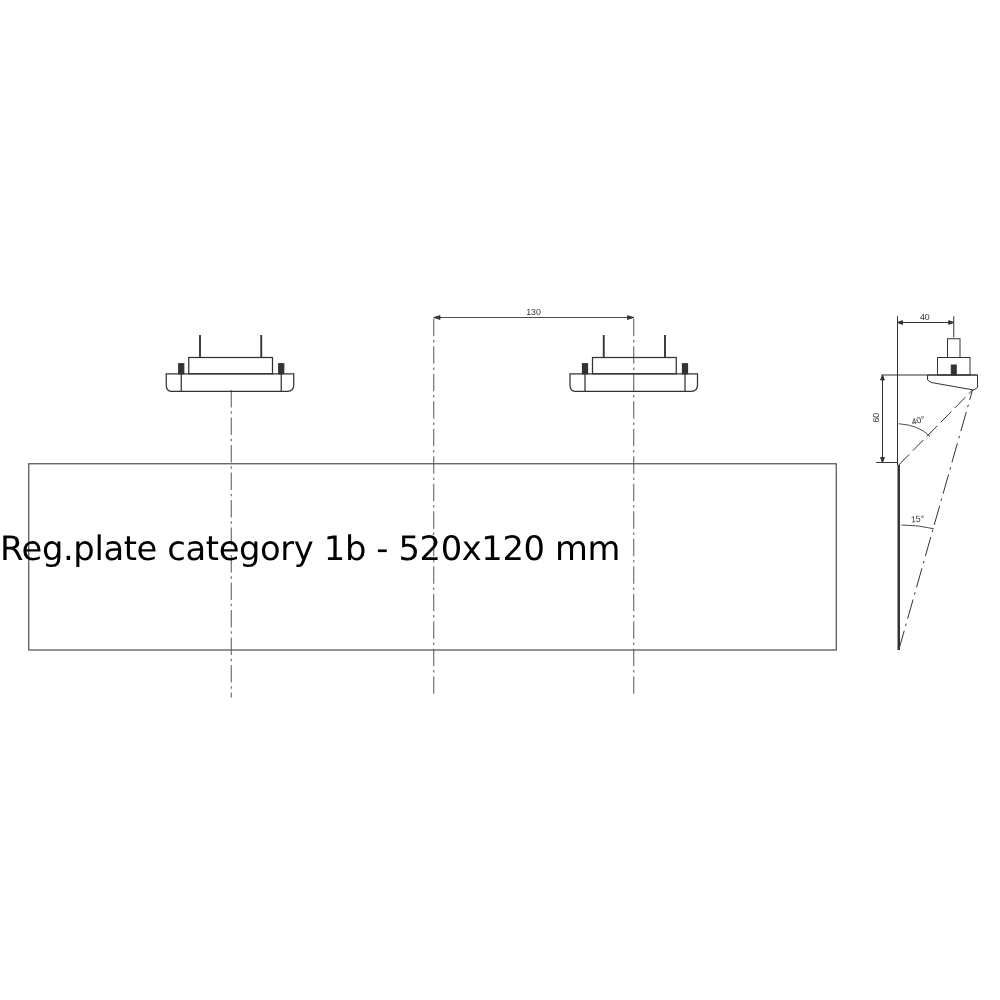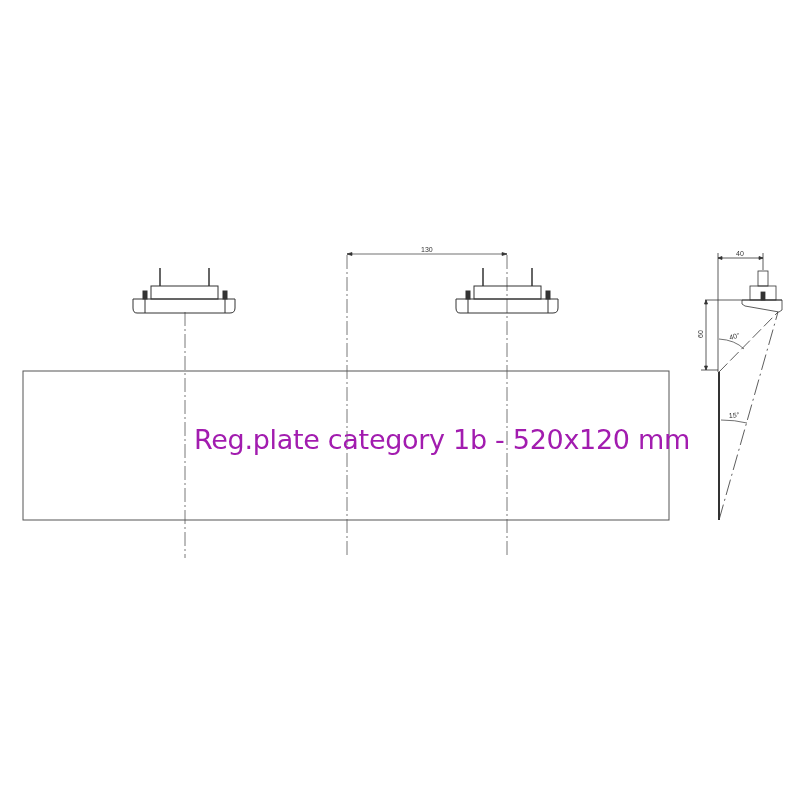--- a/index.html
+++ b/index.html
@@ -1,18 +1,18 @@
 <!DOCTYPE html>
 <html><head>
 <meta charset="utf-8">
 <style>
   html, body { margin:0; padding:0; background:#ffffff; }
   body { width:800px; height:800px; position:relative; overflow:hidden; font-family:"DejaVu Sans", sans-serif; }
   svg { position:absolute; left:0; top:0; }
-  .plate-label { position:absolute; left:0; top:424px; width:690px; text-align:right; font-size:27px; color:#a21caf; font-family:"DejaVu Sans", sans-serif; letter-spacing:-0.3px; padding-left:0; }
+  .plate-label { position:absolute; left:0; top:424px; width:690px; text-align:left; font-size:27px; color:#000000; font-family:"DejaVu Sans", sans-serif; letter-spacing:-0.3px; padding-left:0; }
   .dim { font-family:"Liberation Sans", sans-serif; font-size:7px; fill:#333; }
 </style>
 </head>
 <body>
 
 <svg width="800" height="800" viewBox="0 0 800 800" xmlns="http://www.w3.org/2000/svg">
   <g stroke="#333" fill="none" stroke-width="1">
 
     <rect x="23" y="371" width="646" height="149" stroke="#555"></rect>
 

